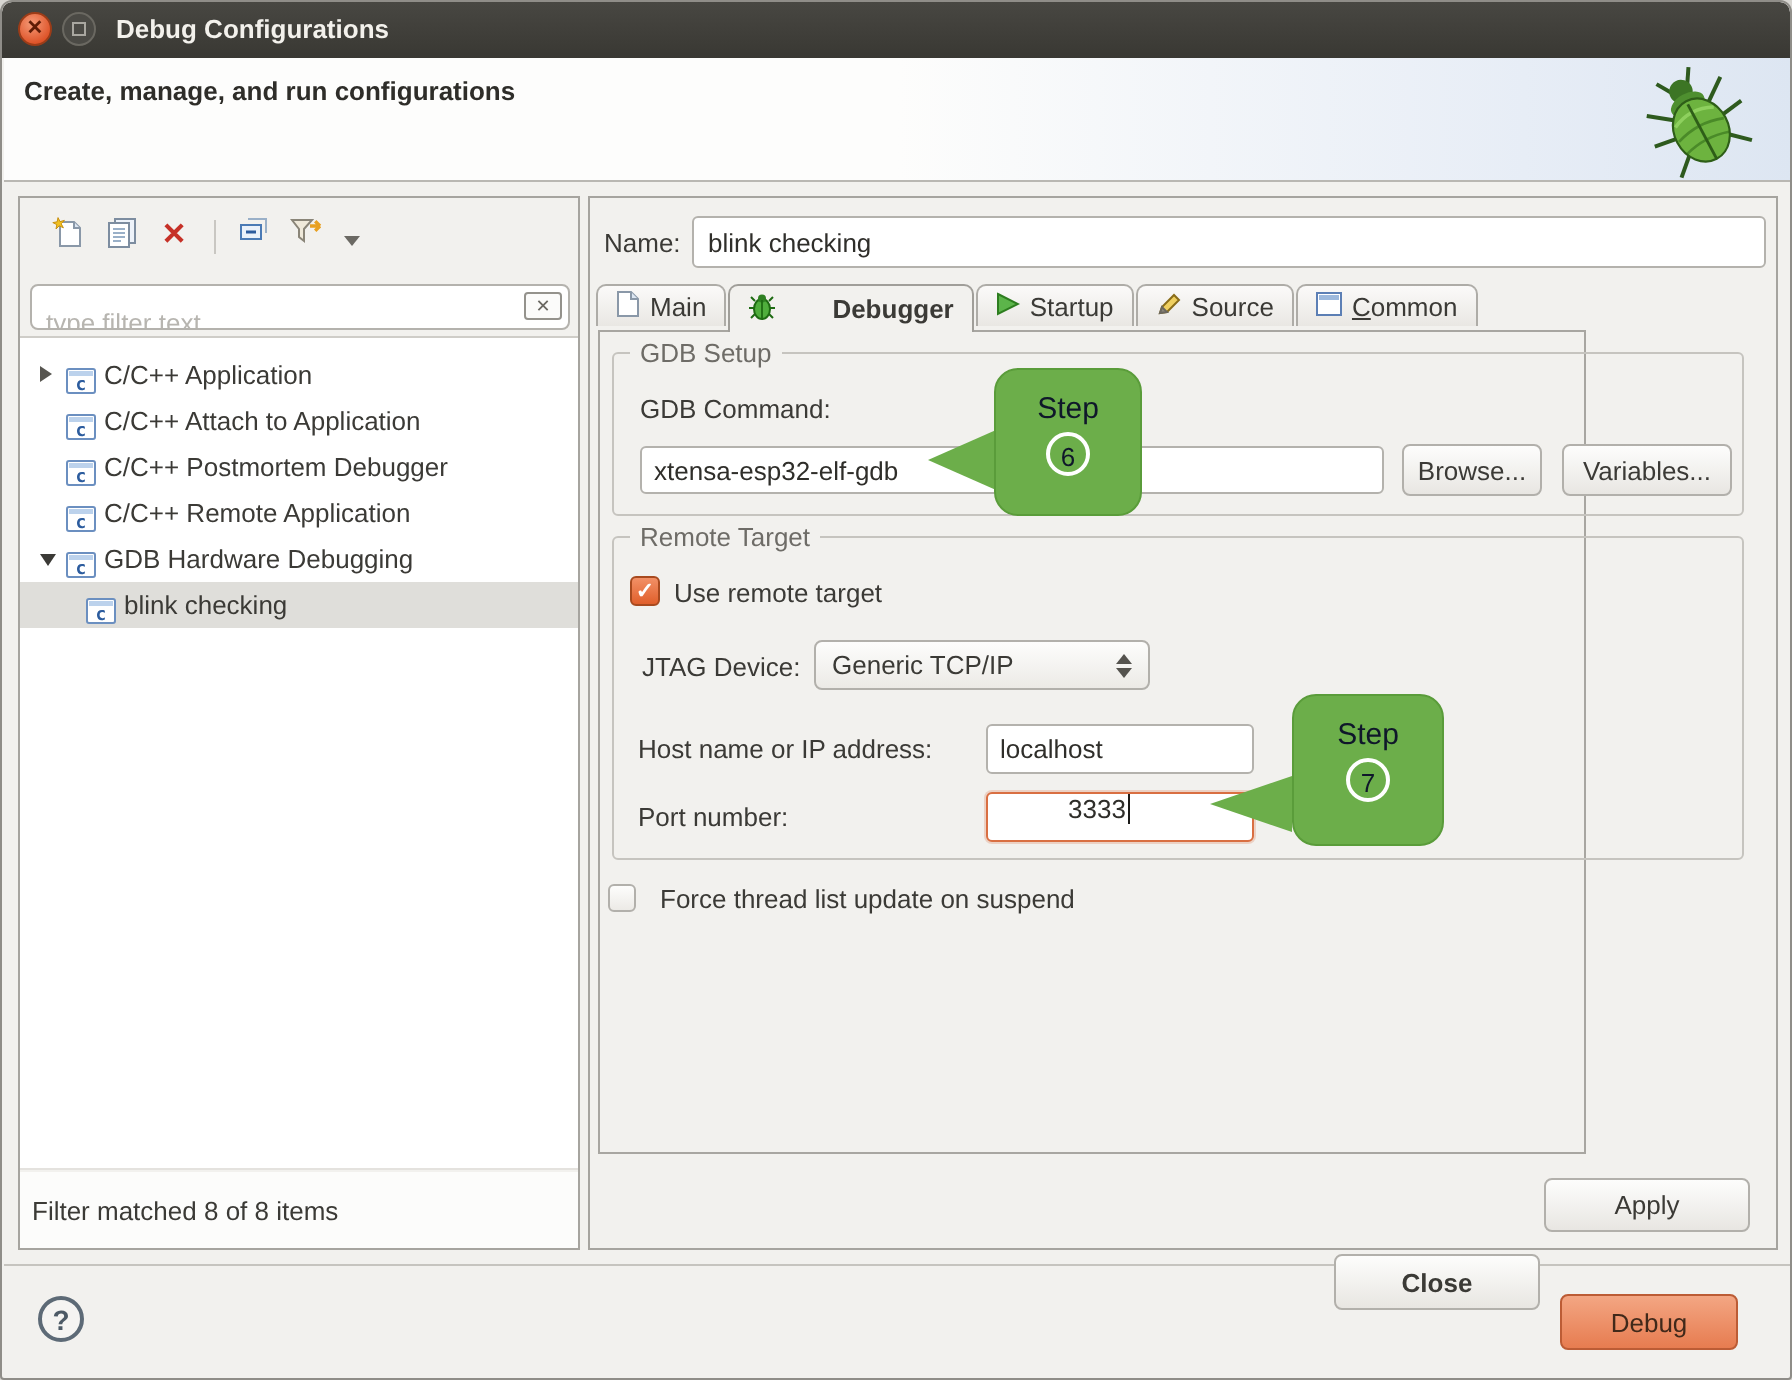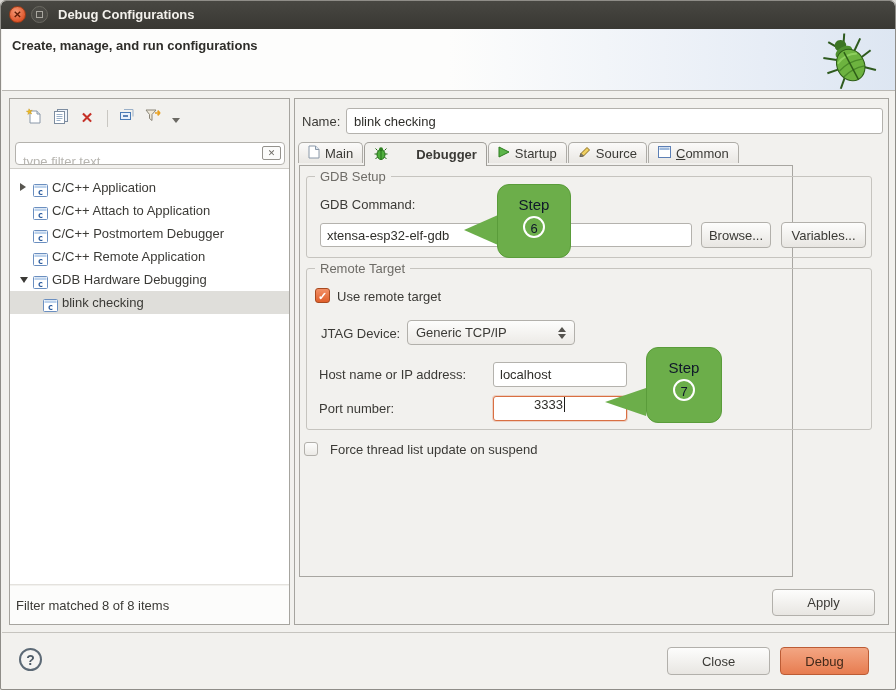--- a/index.html
+++ b/index.html
@@ -86,21 +86,21 @@
   
   .callout{position:absolute;background:#6cae4a;border:1px solid #5a9c3a;border-radius:12px;z-index:10;
            color:#0f172a;text-align:center;}
   .callout .stp{margin-top:11px;font-size:15px;}
   .cnum{width:22px;height:22px;border:2px solid #fff;border-radius:50%;line-height:22px;font-size:13px;margin:3px auto 0;}
   .ctri{position:absolute;width:0;height:0;border-top:15px solid transparent;border-bottom:15px solid transparent;z-index:10;}
   
   .bsep{position:absolute;left:1px;top:631px;width:894px;height:1px;background:#c6c4bf;}
   .help{position:absolute;left:18px;top:647px;width:23px;height:23px;border:2px solid #5d6a76;border-radius:50%;
         color:#4d5a66;font-size:14px;font-weight:bold;text-align:center;line-height:20px;background:#f5f4f2;}
-  .btn-close{left:666px;top:646px;width:103px;height:28px;}
+  .btn-close{left:666px;top:626px;width:103px;height:28px;font-weight:bold;}
   .btn-debug{left:779px;top:646px;width:89px;height:28px;background:linear-gradient(#f3a683,#e77c50);
              border:1px solid #bc5c35;color:#41291a;}
   .rv{left:366px;top:490px;width:103px;height:27px;}
   .ap{left:477px;top:490px;width:103px;height:27px;}
 </style>
 </head>
 <body>
 
 <div class="win">
 

